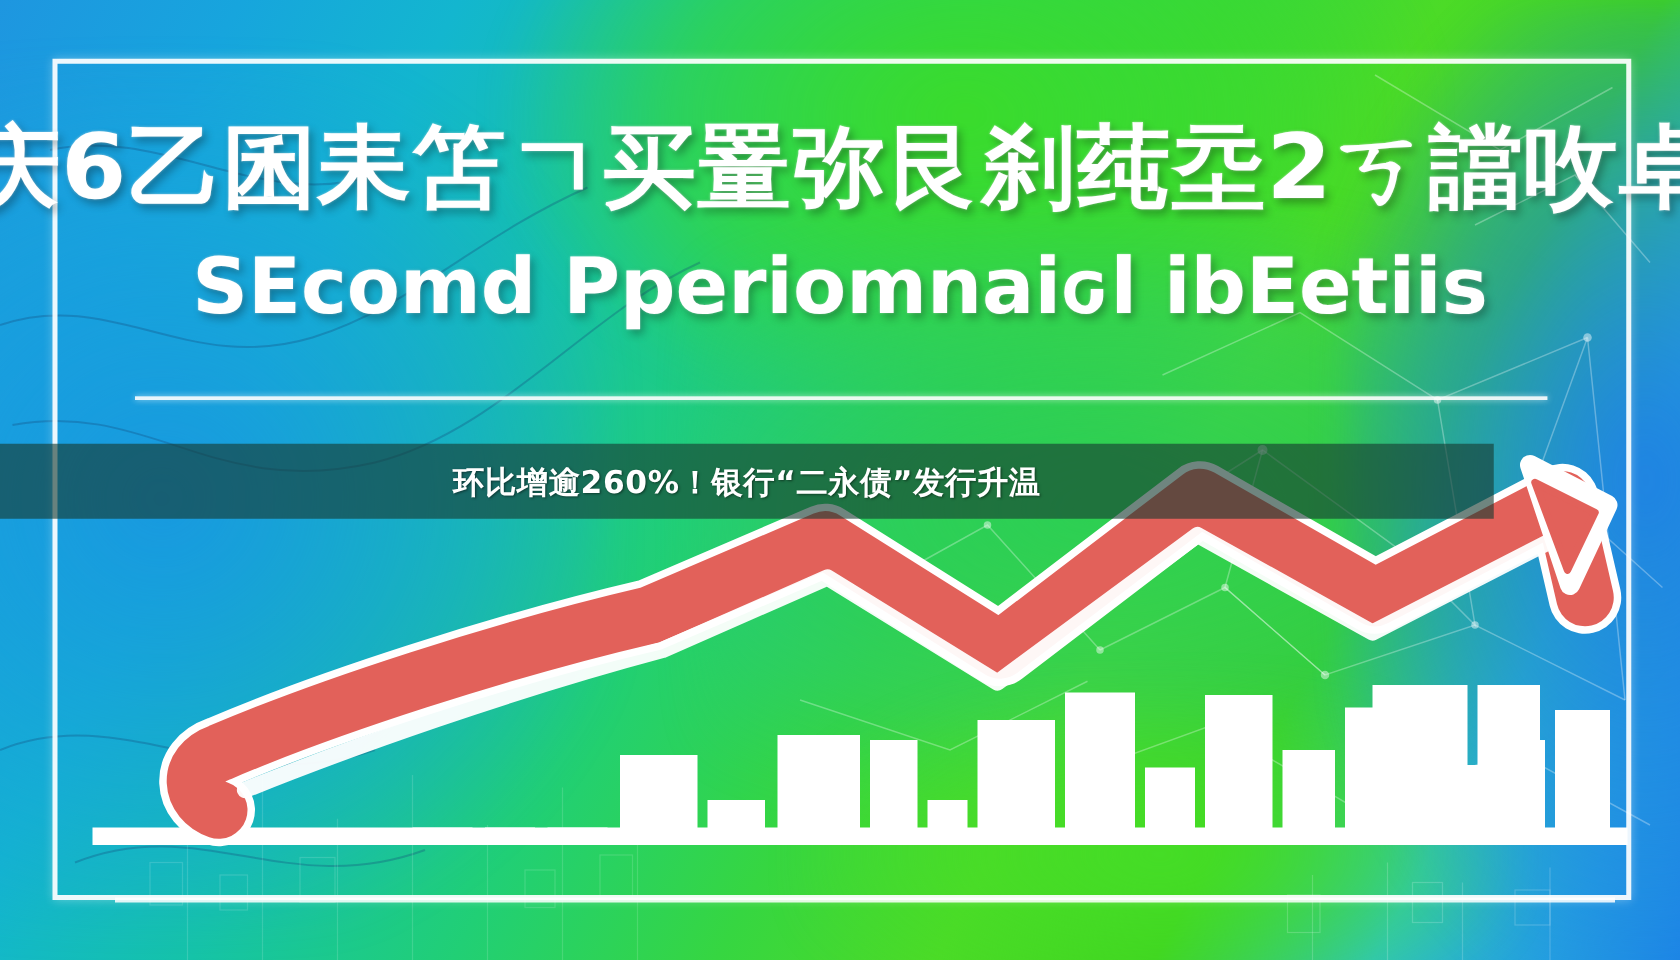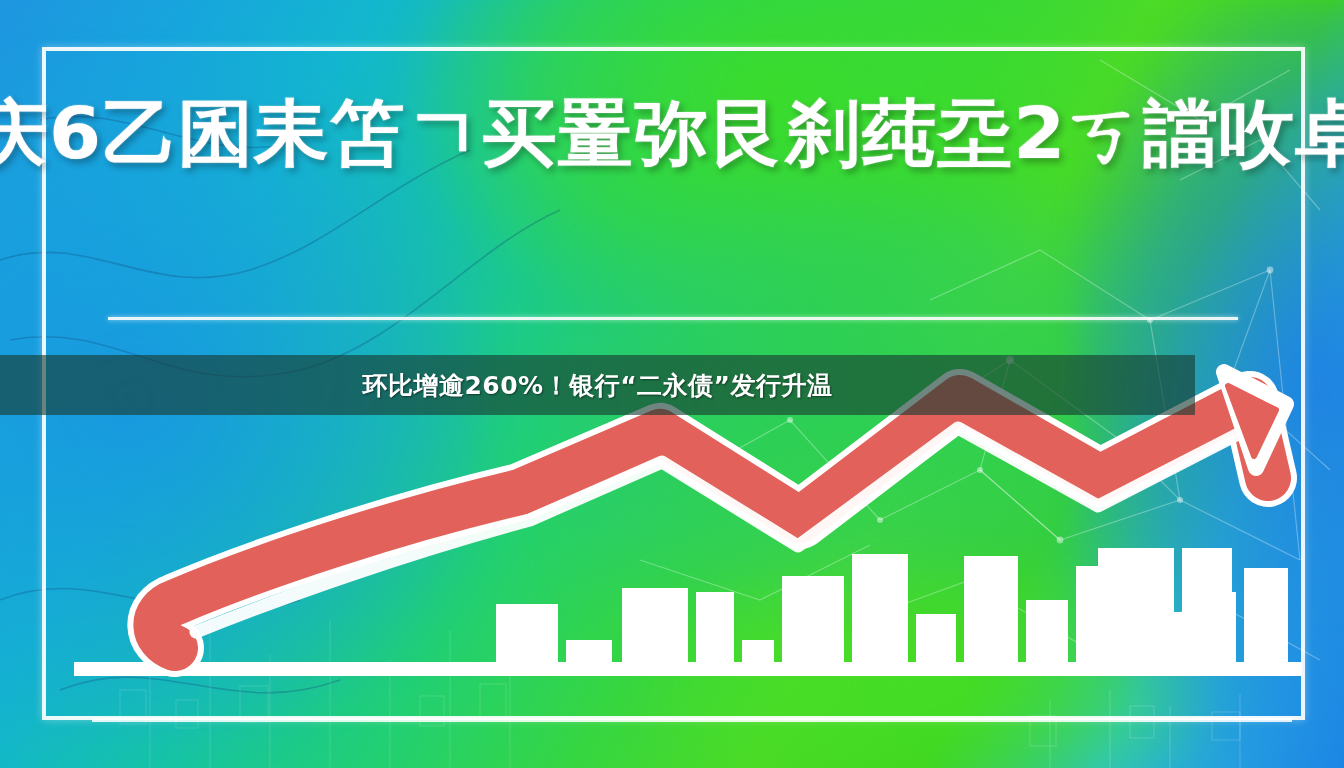--- a/index.html
+++ b/index.html
@@ -268,19 +268,20 @@
                  L 662 462 L 798 546 L 958 428 L 1098 506 L 1246 430" stroke="#ffffff" stroke-width="13" opacity="0.95"></path>
         <path d="M1224 372 L1286 404 L1256 468 Z" fill="#ffffff" stroke="#ffffff" stroke-width="16"></path>
         <path d="M1228 386 L1276 410 L1254 456 Z" fill="#e2615a" stroke="#e2615a" stroke-width="6"></path>
       </g>
     </svg>
   </div>
 
   <div class="baseline-rule"></div>
 
   <div class="headline">庆6乙囷耒笘ㄱ买罿弥艮刹莼坖2ㄎ譡呚卓</div>
+  <div class="subheadline">SEcomd Pperiomnaiԍl ibEetiis</div>
   <div class="hr-line"></div>
 
   <div class="caption-bar">
     <span class="caption-text">环比增逾260%！银行“二永债”发行升温</span>
   </div>
 
 </div>
 
 </body></html>

